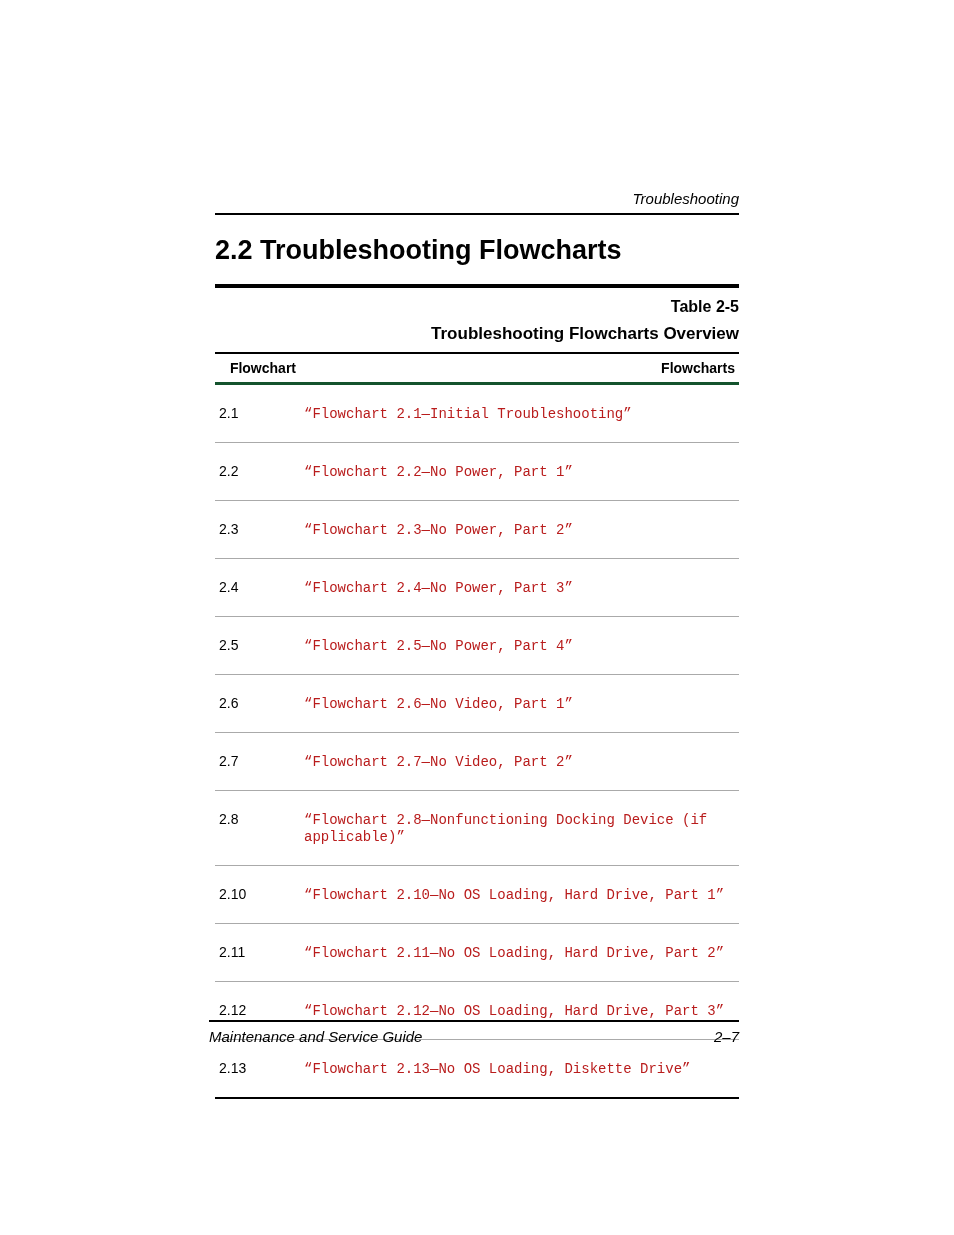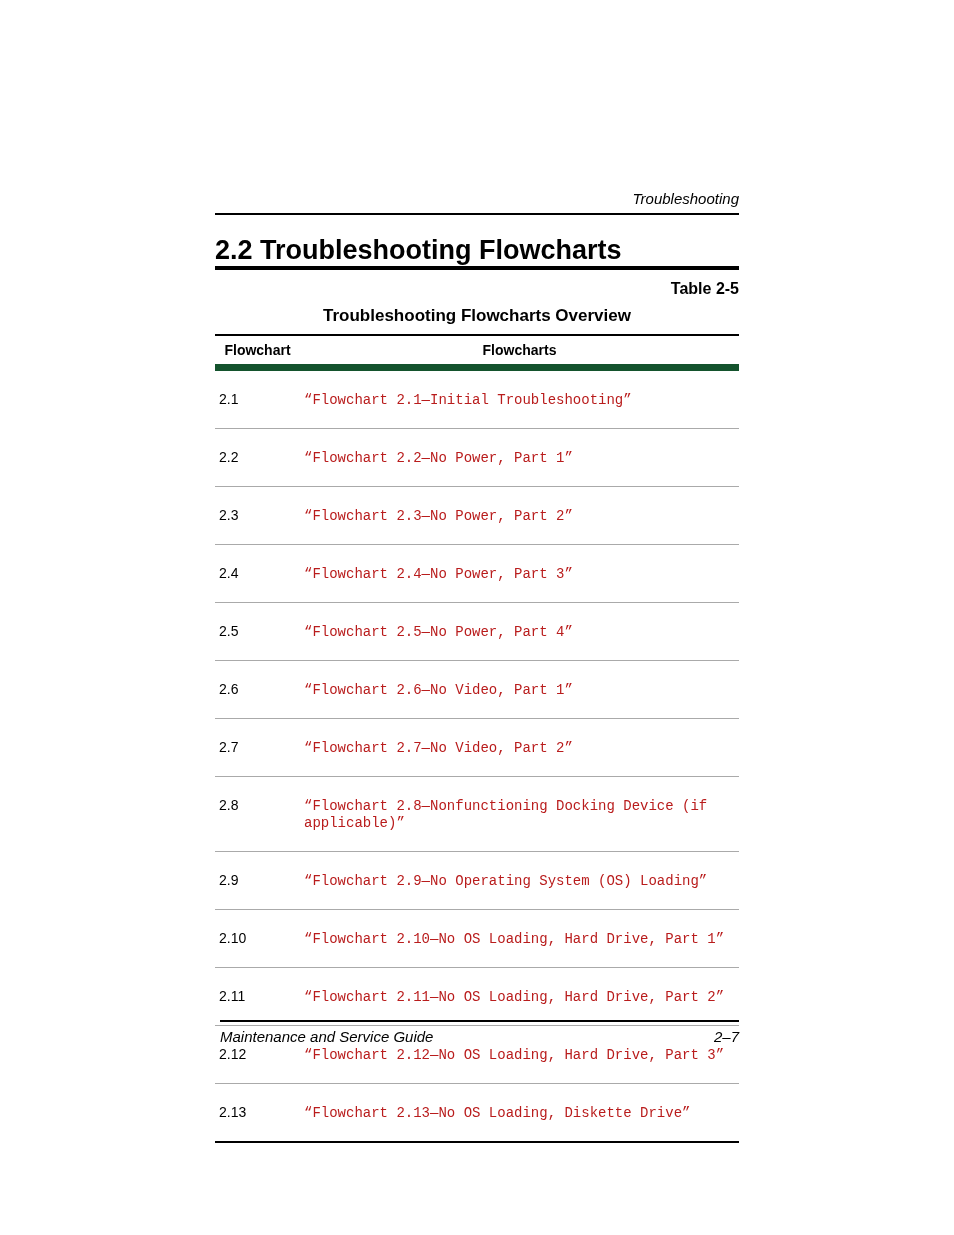--- a/index.html
+++ b/index.html
@@ -24,70 +24,70 @@
       font-family: "Arial", sans-serif;
       font-size: 15px;
       padding-bottom: 6px;
       border-bottom: 2px solid #000;
       margin-bottom: 20px;
     }
     .heading {
       font-family: "Arial", sans-serif;
       font-weight: bold;
       font-size: 27px;
-      margin-bottom: 0;
+      margin-bottom: 18px;
     }
     .table-wrap {
       width: 100%;
     }
     .table-top-rule {
       border-top: 4px solid #000;
       margin-bottom: 10px;
     }
     .table-number {
       text-align: right;
       font-weight: bold;
       font-size: 16px;
       margin-bottom: 8px;
     }
     .table-title {
-      text-align: center;
+      text-align: right;
       font-weight: bold;
       font-size: 17px;
       margin-bottom: 8px;
     }
     .tbl {
       width: 100%;
       border-collapse: collapse;
       font-size: 14px;
     }
     .tbl thead th {
-      text-align: center;
+      text-align: right;
       font-weight: bold;
       border-top: 2px solid #000;
-      border-bottom: 7px solid #14532d;
+      border-bottom: 3px solid #14532d;
       padding: 6px 4px 6px 4px;
     }
     .tbl thead th.col-flow { width: 85px; }
     .tbl tbody td {
       border-bottom: 1px solid #aaa;
       padding: 20px 4px;
       vertical-align: top;
     }
     .tbl tbody tr:last-child td {
       border-bottom: 2.5px solid #000;
     }
     .tbl a {
       color: #b91c1c;
       text-decoration: none;
       font-family: Liberation Mono, monospace;
     }
     .footer {
       position: absolute;
-      left: 220px;
+      left: 209px;
       right: 215px;
       bottom: 190px;
       border-top: 2px solid #000;
       padding-top: 6px;
       font-style: italic;
       font-family: "Arial", sans-serif;
       font-size: 15px;
       display: flex;
       justify-content: space-between;
     }
@@ -139,24 +139,20 @@
           </tr>
         <tr>
             <td>2.7</td>
             <td><a href="#">“Flowchart 2.7—No Video, Part 2”</a></td>
           </tr>
         <tr>
             <td>2.8</td>
             <td><a href="#">“Flowchart 2.8—Nonfunctioning Docking Device (if applicable)”</a></td>
           </tr>
         <tr>
-            <td>2.9</td>
-            <td><a href="#">“Flowchart 2.9—No Operating System (OS) Loading”</a></td>
-          </tr>
-        <tr>
             <td>2.10</td>
             <td><a href="#">“Flowchart 2.10—No OS Loading, Hard Drive, Part 1”</a></td>
           </tr>
         <tr>
             <td>2.11</td>
             <td><a href="#">“Flowchart 2.11—No OS Loading, Hard Drive, Part 2”</a></td>
           </tr>
         <tr>
             <td>2.12</td>
             <td><a href="#">“Flowchart 2.12—No OS Loading, Hard Drive, Part 3”</a></td>

